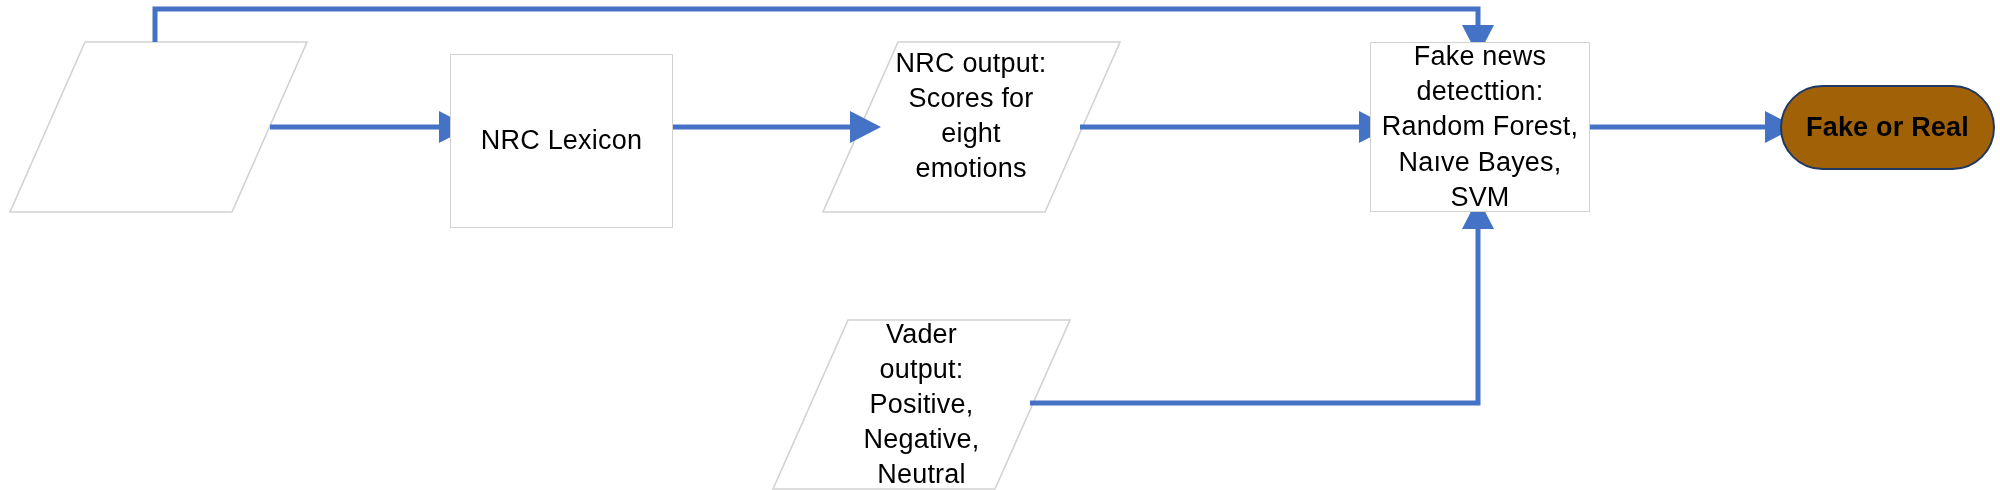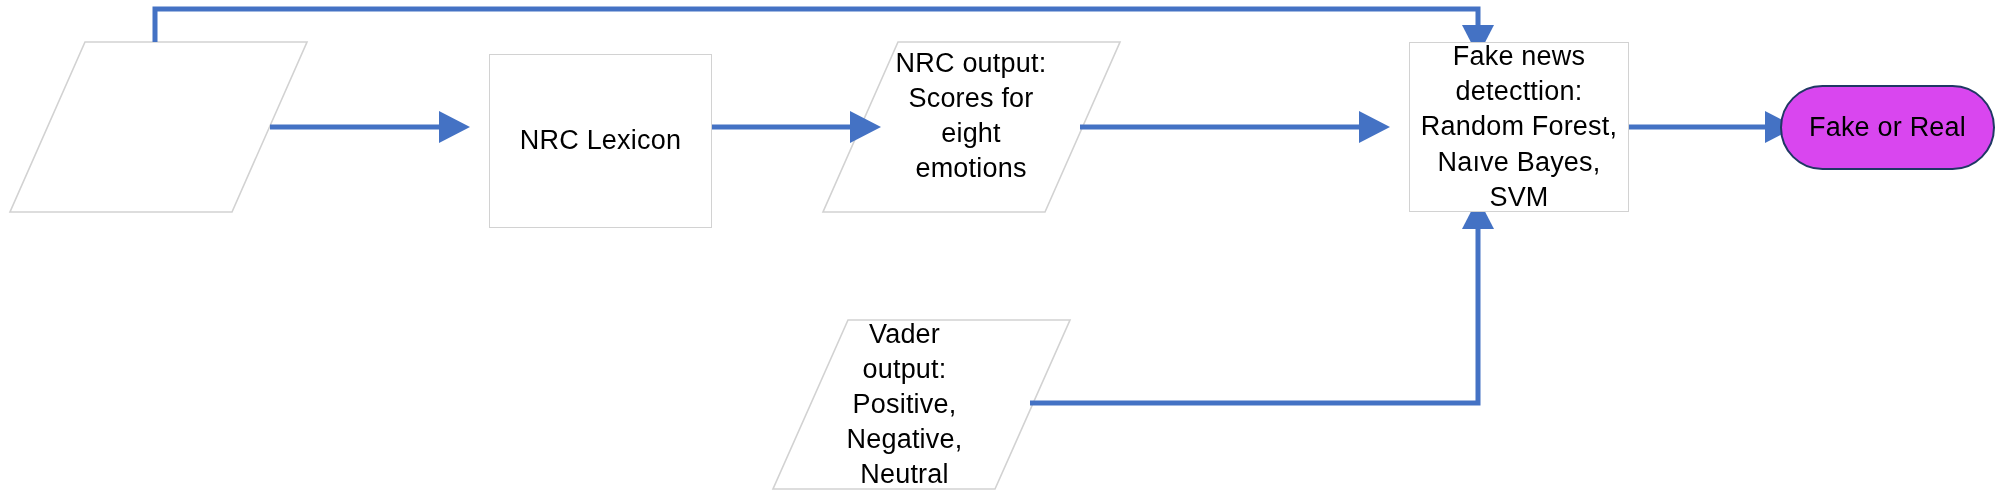--- a/index.html
+++ b/index.html
@@ -42,27 +42,27 @@
     top: 0;
     width: 2000px;
     height: 490px;
     z-index: 1;
     pointer-events: none;
   }
   .rect-node {
     border: 1px solid #d2d2d2;
     background: #ffffff;
     z-index: 2;
-    margin-left: 39px;
   }
   .round-node {
     border: 2px solid #1f3864;
-    background: #d946ef;
+    background: #a16207;
     border-radius: 60px;
     z-index: 2;
+    font-weight: bold;
   }
   .plain-node {
     background: transparent;
     z-index: 2;
   }
 </style>
 </head>
 <body>
 
 <div id="canvas">
@@ -110,21 +110,21 @@
 detecttion:
 Random Forest,
 Naıve Bayes,
 SVM</span>
   </div>
 
   <div class="node round-node" style="left:1780px; top:85px; width:215px; height:85px;">
     <span class="label">Fake or Real</span>
   </div>
 
-  <div class="node plain-node" style="left:766px; top:320px; width:277px; height:169px;">
+  <div class="node plain-node" style="left:783px; top:320px; width:277px; height:169px;">
     <span class="label">Vader
 output:
 Positive,
 Negative,
 Neutral</span>
   </div>
 
 </div>
 
 </body></html>

